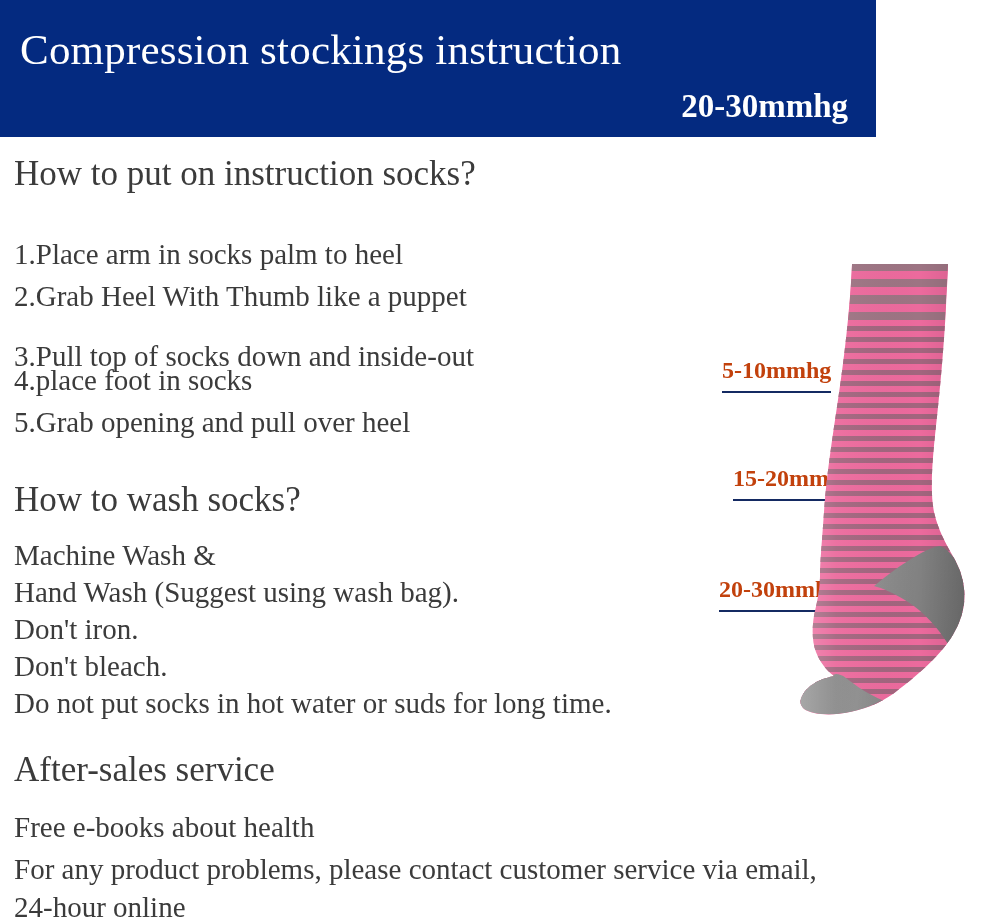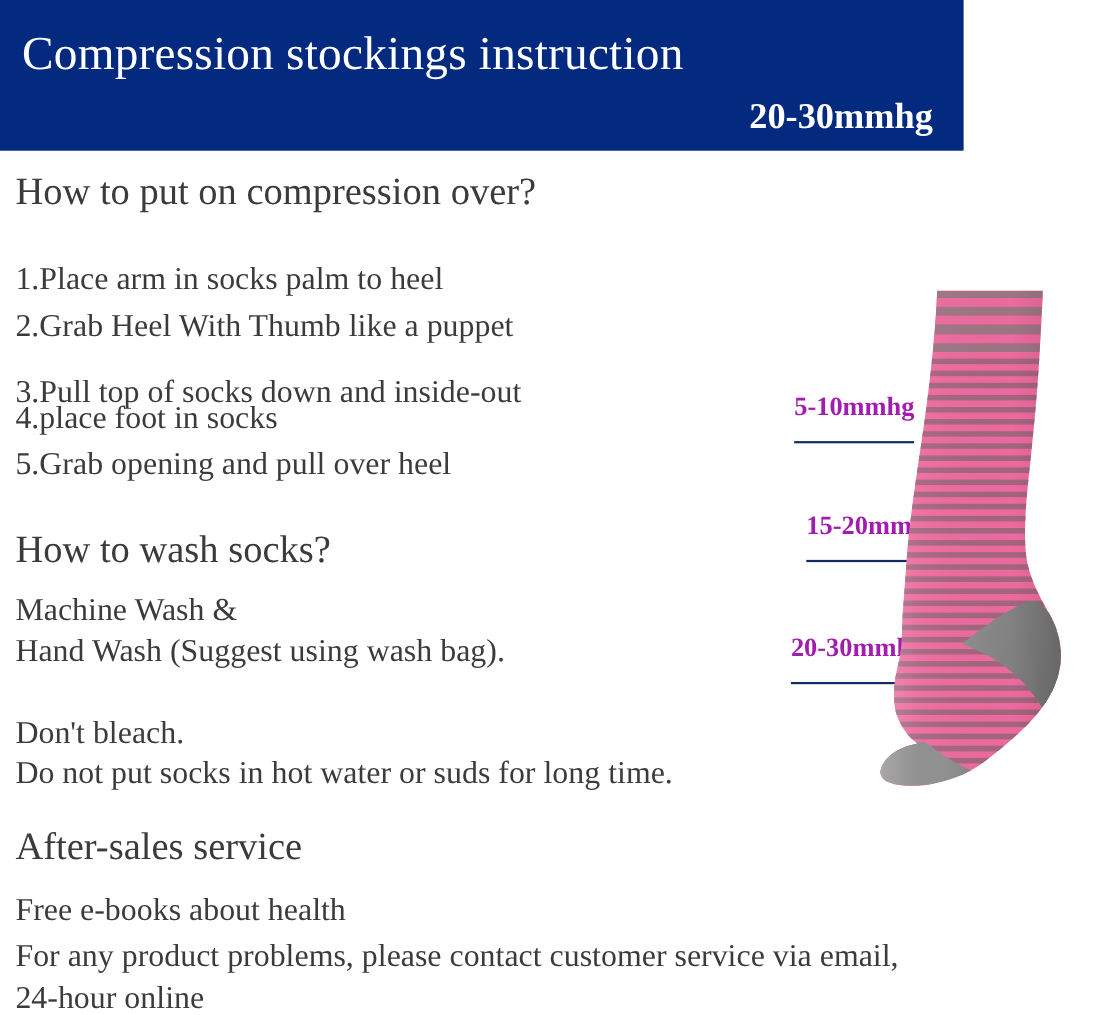--- a/index.html
+++ b/index.html
@@ -92,24 +92,24 @@
   .service-1 { top: 675px; }
   .service-2 { top: 717px; }
   .service-3 { top: 755px; }
 
   
   .pressure-label {
     position: absolute;
     font-family: "Liberation Serif", "DejaVu Serif", serif;
     font-size: 24px;
     font-weight: bold;
-    color: #a21caf;
+    color: #c2410c;
     white-space: nowrap;
     border-bottom: 2px solid #142a62;
-    padding-bottom: 17px;
+    padding-bottom: 7px;
   }
   .pl-top    { left: 722px; top: 357px; }
   .pl-mid    { left: 733px; top: 465px; }
   .pl-bottom { left: 719px; top: 576px; }
 
   
   .sock-wrap {
     position: absolute;
     left: 790px;
     top: 250px;
@@ -121,30 +121,31 @@
 </head>
 <body>
 
 <div class="header-banner">
   <div class="header-title">Compression stockings instruction</div>
   <div class="header-pressure">20-30mmhg</div>
 </div>
 
 <div class="content">
 
-  <div class="section-heading h-putonsocks">How to put on compression over?</div>
+  <div class="section-heading h-putonsocks">How to put on instruction socks?</div>
   <div class="body-line step-1">1.Place arm in socks palm to heel</div>
   <div class="body-line step-2">2.Grab Heel With Thumb like a  puppet</div>
   <div class="body-line step-3">3.Pull top of socks down and inside-out</div>
   <div class="body-line step-4">4.place foot in socks</div>
   <div class="body-line step-5">5.Grab opening and pull over heel</div>
 
   <div class="section-heading h-washsocks">How to wash socks?</div>
   <div class="body-line wash-2">Hand Wash (Suggest using wash bag).</div>
   <div class="body-line wash-1">Machine Wash &amp;</div>
+  <div class="body-line wash-3">Don't iron.</div>
   <div class="body-line wash-5">Do not put socks in hot water or suds for long time.</div>
   <div class="body-line wash-4">Don't bleach.</div>
 
   <div class="section-heading h-aftersales">After-sales service</div>
   <div class="body-line service-1">Free e-books about health</div>
   <div class="body-line service-2">For any product problems, please contact customer service via email,</div>
   <div class="body-line service-3">24-hour online</div>
 </div>
 
 <div class="pressure-label pl-top">5-10mmhg</div>

